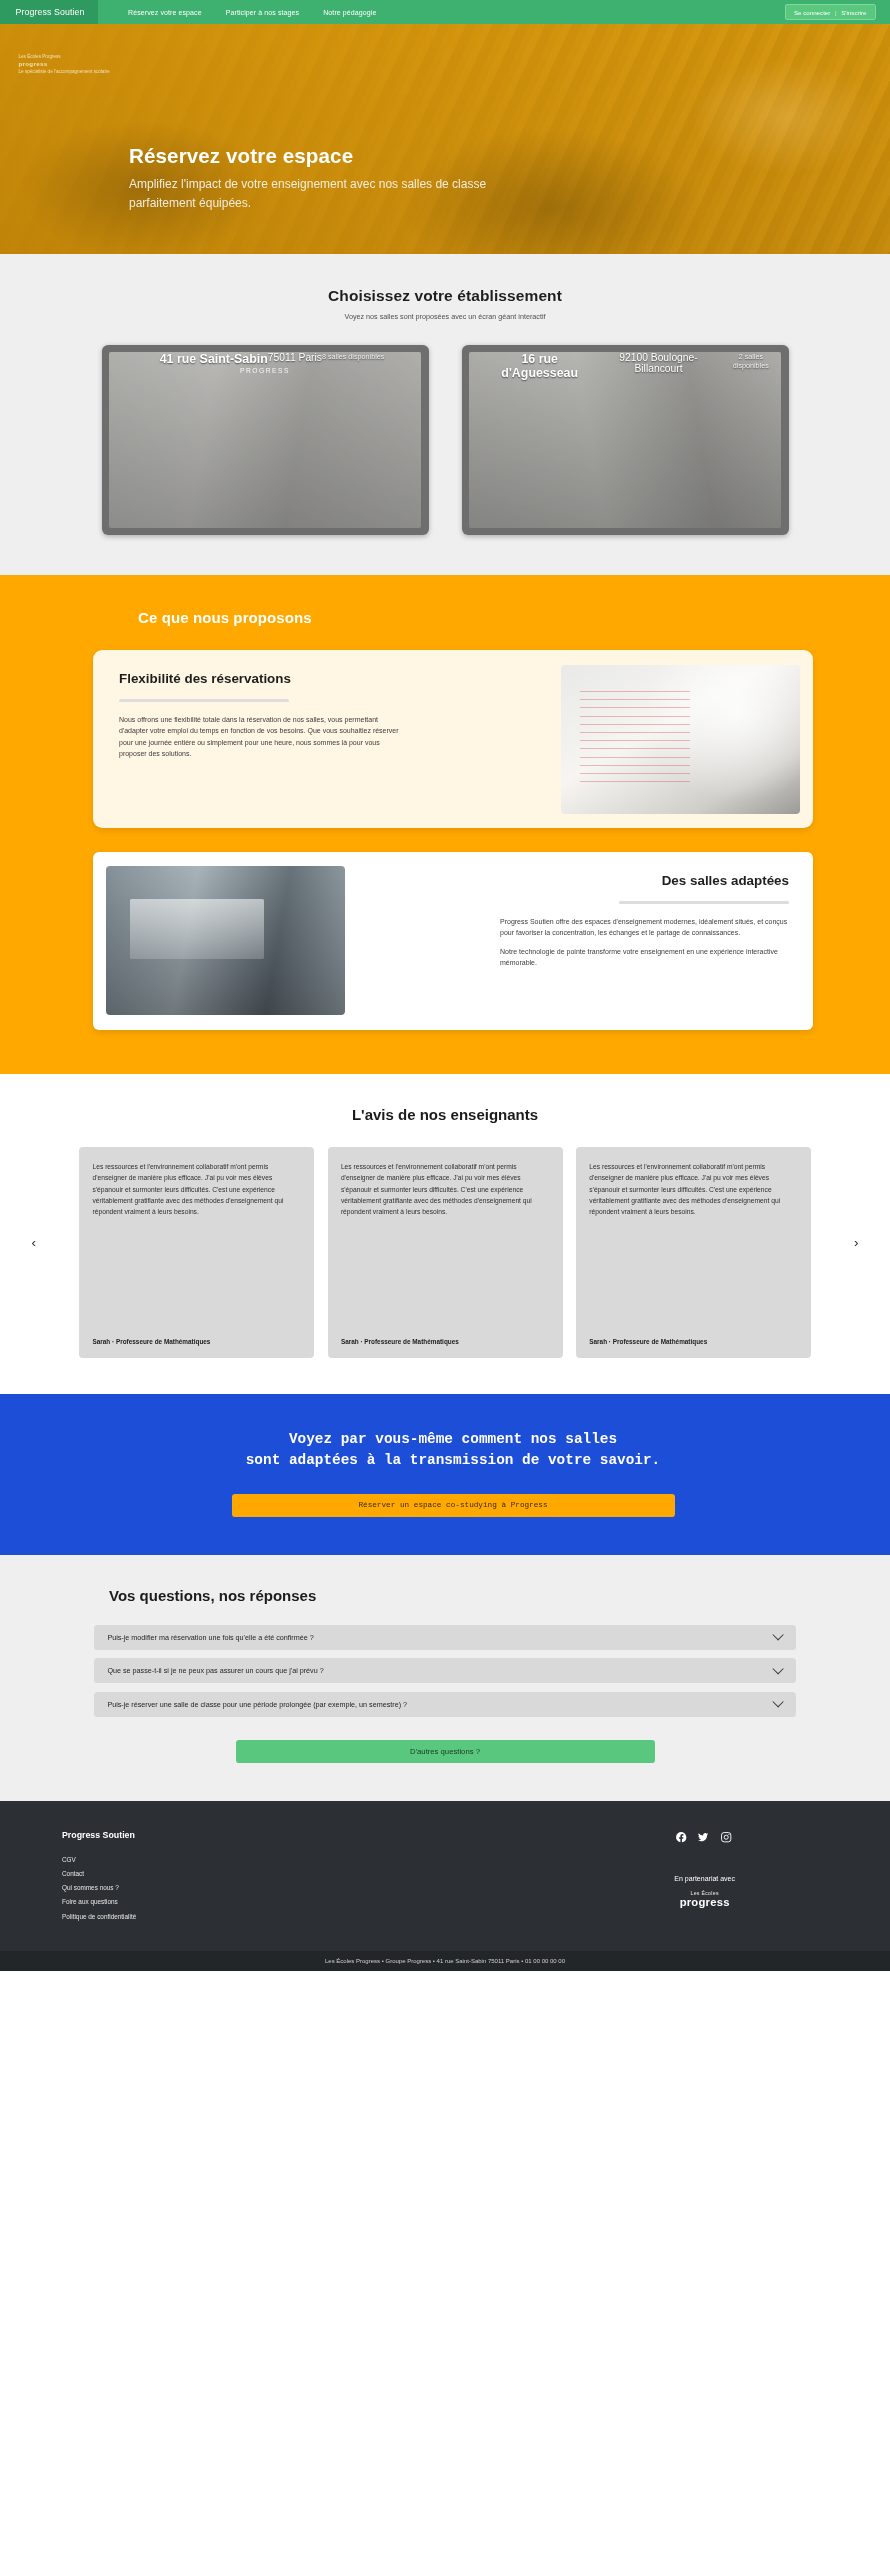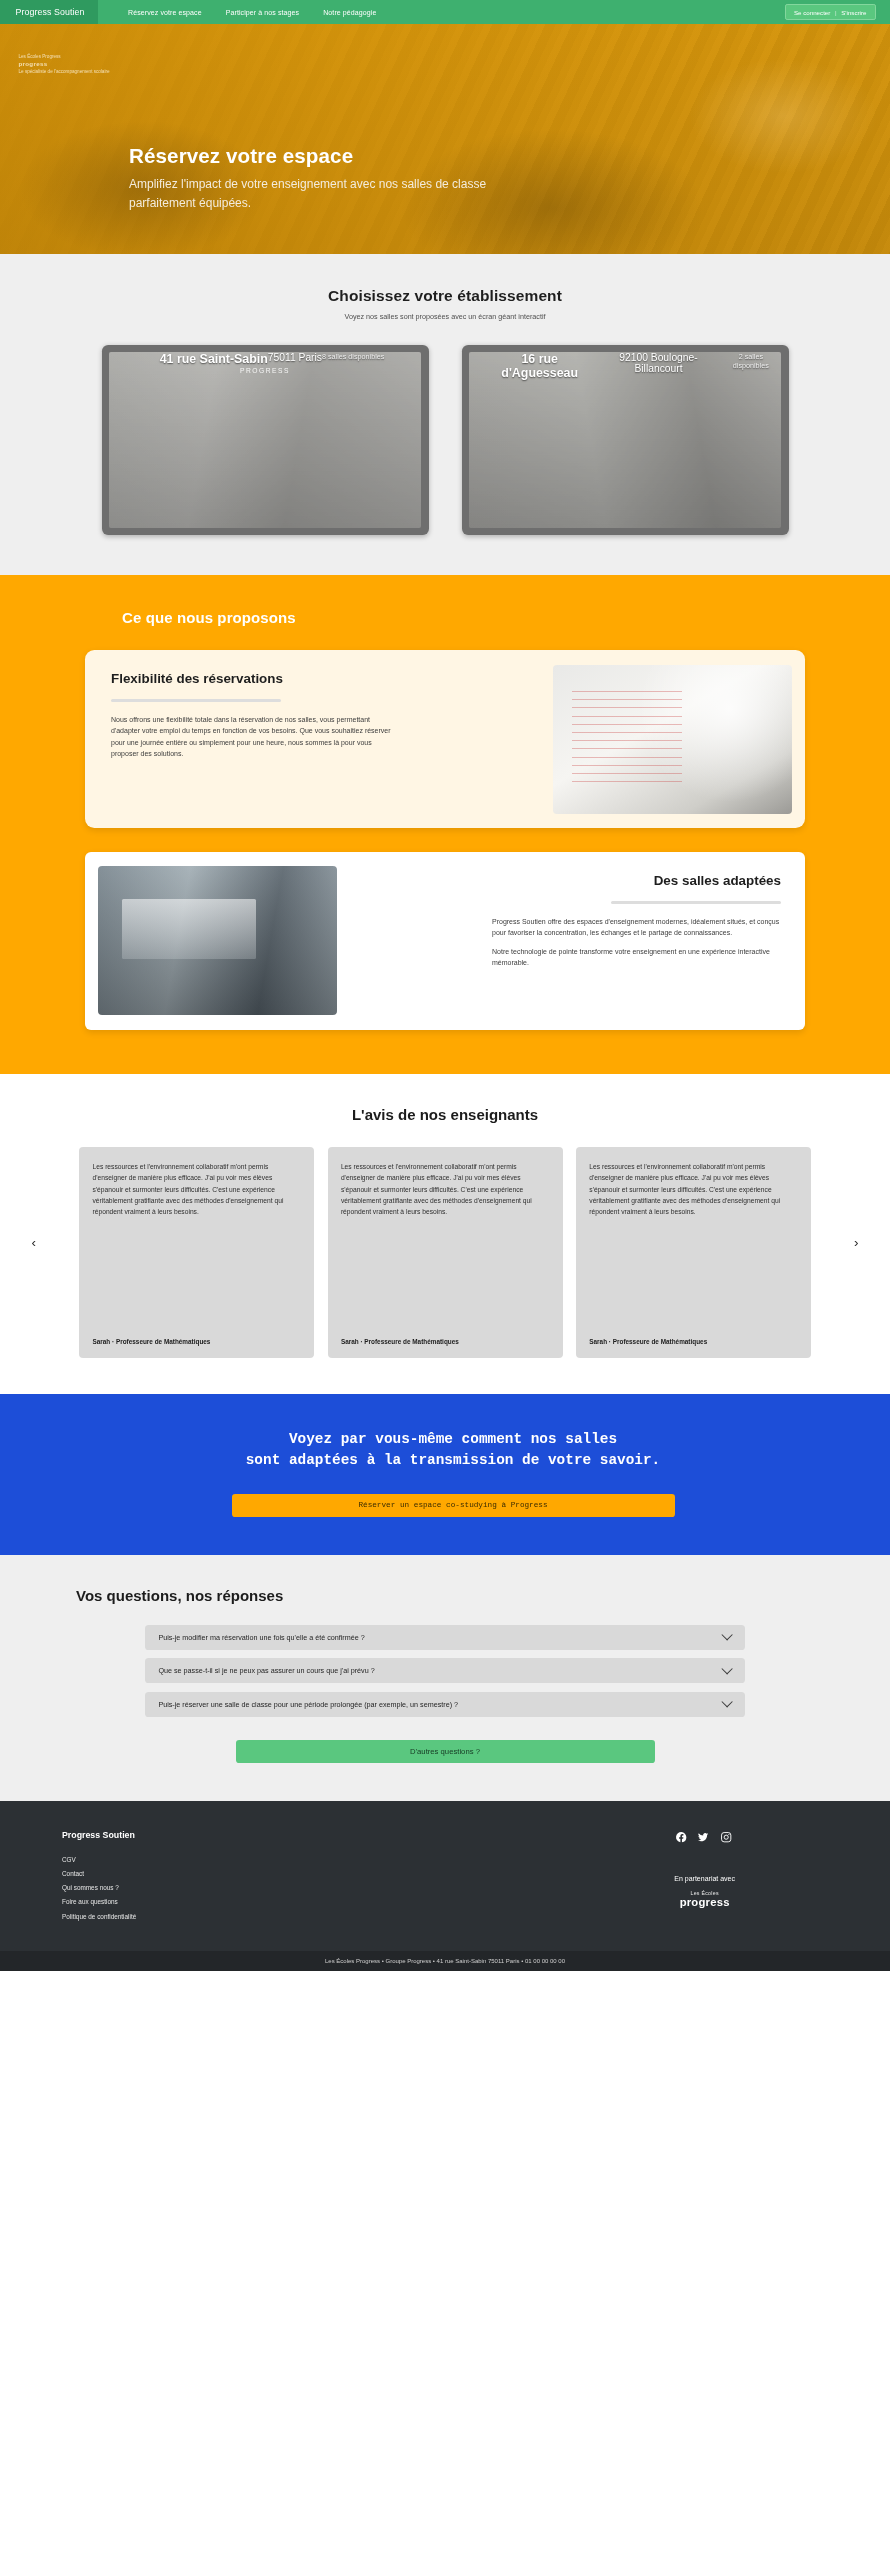--- a/index.html
+++ b/index.html
@@ -184,21 +184,21 @@
     text-shadow: 0 0.5px 1.5px rgba(0,0,0,.55);
     padding-left: 14px;
   }
   .estab-line1 { font-size: 12.4px; font-weight: bold; margin-bottom: 6.2px; }
   .estab-line2 { font-size: 10.3px; margin-bottom: 15.5px; }
   .estab-rooms { font-size: 7.2px; color: #f0f0f0; }
 
   
   .offers {
     background: #ffa800;
-    padding: 34px 0 44px 0;
+    padding: 34px 0 44px 16px;
   }
   .offers-title {
     color: #ffffff;
     font-size: 15px;
     font-weight: bold;
     padding-left: 122px;
     letter-spacing: 0.1px;
   }
   .offer-card {
     margin: 24px auto 0 auto;
@@ -356,25 +356,25 @@
 
   
   .faq {
     background: #efefef;
     padding: 32px 0 38px 0;
   }
   .faq-title {
     font-size: 15px;
     font-weight: bold;
     color: #1c1c1c;
-    padding-left: 76px;
+    padding-left: 109px;
     margin-bottom: 20.6px;
   }
   .faq-item {
-    width: 600px;
+    width: 702px;
     margin: 0 auto 8.2px auto;
     background: #d9d9d9;
     border-radius: 3.6px;
     padding: 8.2px 13.4px;
     display: flex;
     align-items: center;
     justify-content: space-between;
     cursor: pointer;
   }
   .faq-q { font-size: 7.2px; color: #242424; }

